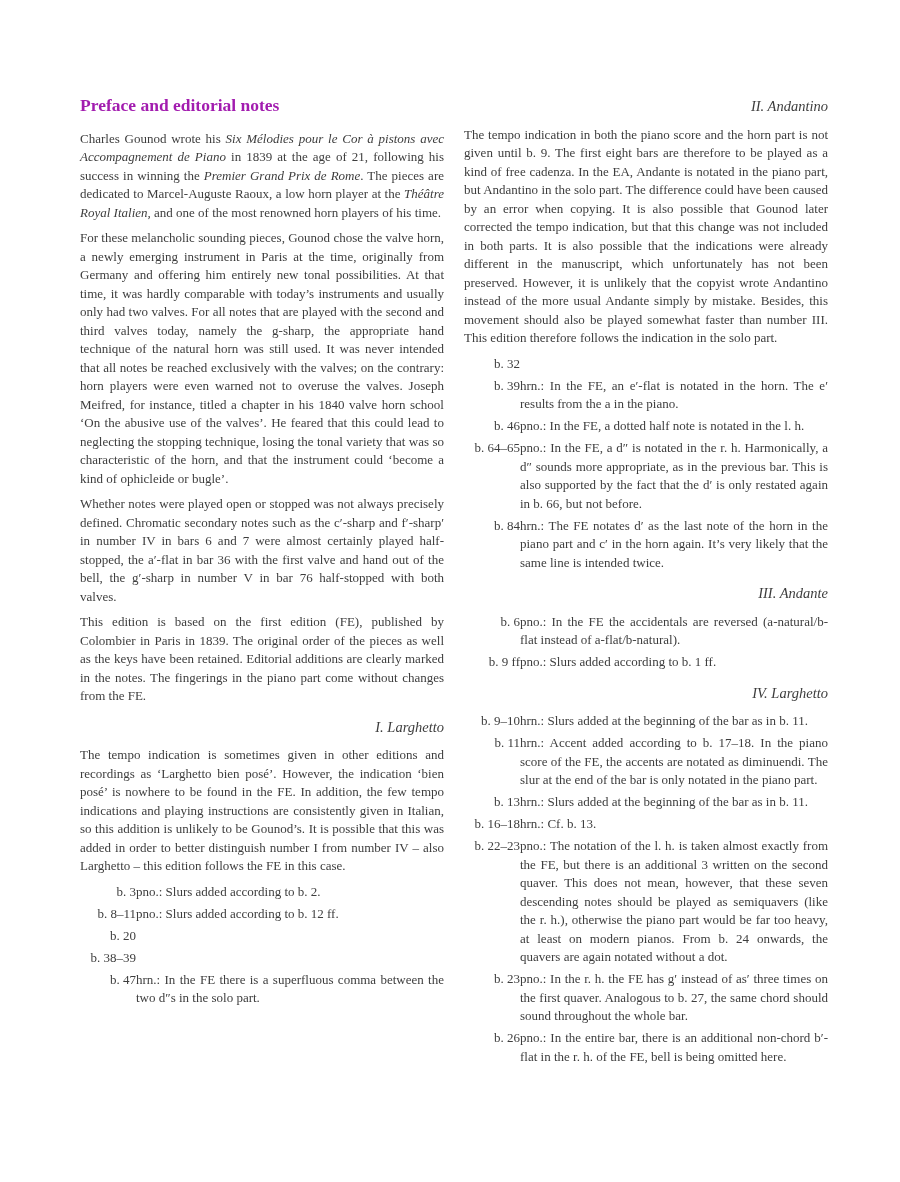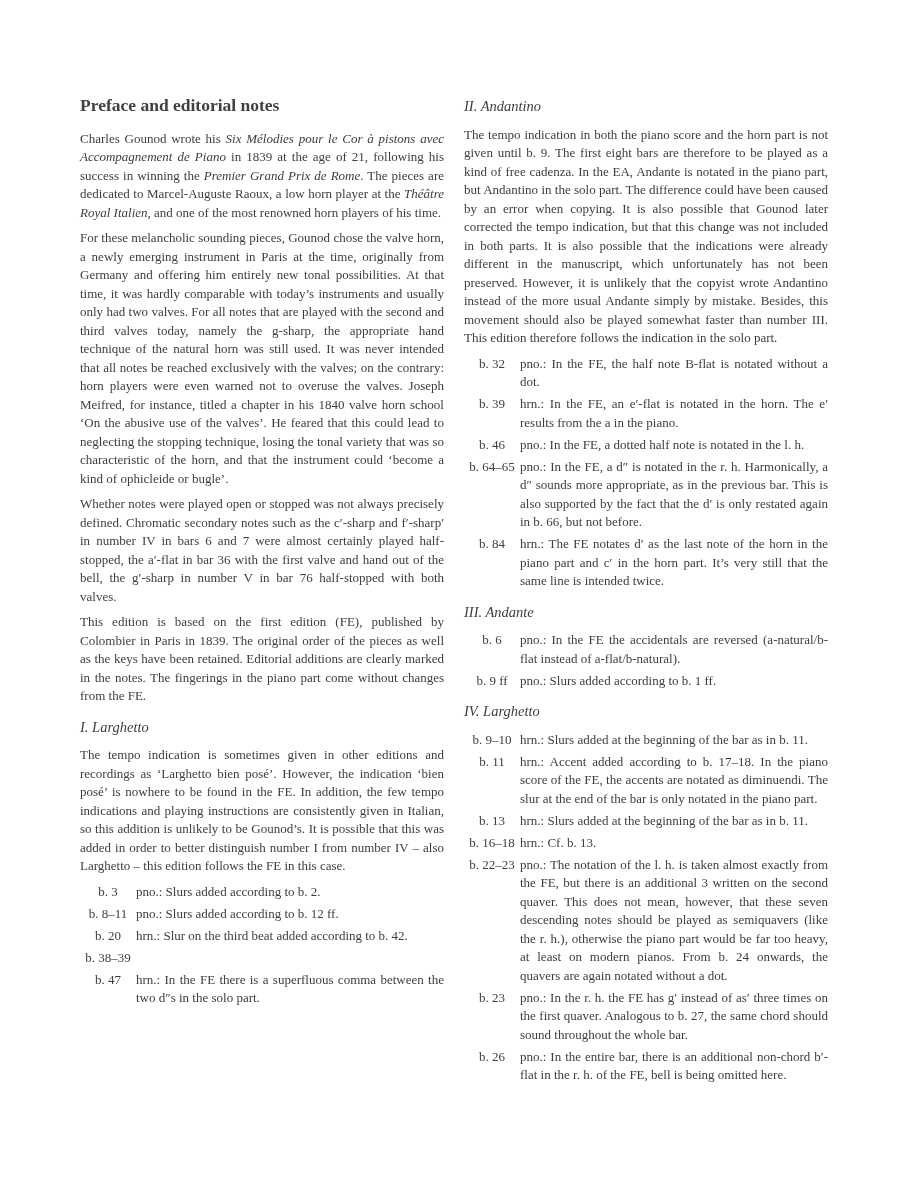--- a/index.html
+++ b/index.html
@@ -27,45 +27,45 @@
     width: 364px;
     font-size: 13px;
     line-height: 18.5px;
     text-align: justify;
   }
   .title {
     font-size: 17.5px;
     font-weight: 700;
     margin: 0 0 15px 0;
     text-align: left;
-    color: #404040;
+    color: #a21caf;
   }
   .para {
     margin: 0 0 7px 0;
   }
   .para .it, .it {
     font-style: italic;
   }
   .sec {
     font-size: 14.5px;
     font-weight: 400;
     font-style: italic;
     margin: 12px 0 10px 0;
-    text-align: left;
+    text-align: right;
   }
   .col > .sec:first-child {
     margin-top: 1px;
   }
   .note {
     display: flex;
     margin: 0 0 3.5px 0;
   }
   .note .bar {
     flex: 0 0 56px;
-    text-align: center;
+    text-align: right;
   }
   .note .txt {
     flex: 1;
     text-align: justify;
   }
 </style>
 </head>
 <body>
 
 <div class="page">
@@ -81,52 +81,50 @@
         <div class="note">
     <span class="bar">b. 3</span>
     <span class="txt">pno.: Slurs added according to b. 2.</span>
   </div>
         <div class="note">
     <span class="bar">b. 8–11</span>
     <span class="txt">pno.: Slurs added according to b. 12 ff.</span>
   </div>
         <div class="note">
     <span class="bar">b. 20</span>
-    <span class="txt">hrn.: Slur on the third beat added according to b. 42.</span>
   </div>
         <div class="note">
     <span class="bar">b. 38–39</span>
   </div>
         <div class="note">
     <span class="bar">b. 47</span>
     <span class="txt">hrn.: In the FE there is a superfluous comma between the two d″s in the solo part.</span>
   </div>
       </div>
     <div class="col">
         <h2 class="sec">II. Andantino</h2>
         <p class="para"><span>The tempo indication in both the piano score and the horn part is not given until b. 9. The first eight bars are therefore to be played as a kind of free cadenza. In the EA, Andante is notated in the piano part, but Andantino in the solo part. The difference could have been caused by an error when copying. It is also possible that Gounod later corrected the tempo indication, but that this change was not included in both parts. It is also possible that the indications were already different in the manuscript, which unfortunately has not been preserved. However, it is unlikely that the copyist wrote Andantino instead of the more usual Andante simply by mistake. Besides, this movement should also be played somewhat faster than number III. This edition therefore follows the indication in the solo part.</span></p>
         <div class="note">
     <span class="bar">b. 32</span>
-    <span class="txt">pno.: In the FE, the half note B-flat is notated without a dot.</span>
   </div>
         <div class="note">
     <span class="bar">b. 39</span>
     <span class="txt">hrn.: In the FE, an e′-flat is notated in the horn. The e′ results from the a in the piano.</span>
   </div>
         <div class="note">
     <span class="bar">b. 46</span>
     <span class="txt">pno.: In the FE, a dotted half note is notated in the l. h.</span>
   </div>
         <div class="note">
     <span class="bar">b. 64–65</span>
     <span class="txt">pno.: In the FE, a d″ is notated in the r. h. Harmonically, a d″ sounds more appropriate, as in the previous bar. This is also supported by the fact that the d′ is only restated again in b. 66, but not before.</span>
   </div>
         <div class="note">
     <span class="bar">b. 84</span>
-    <span class="txt">hrn.: The FE notates d′ as the last note of the horn in the piano part and c′ in the horn part. It’s very still that the same line is intended twice.</span>
+    <span class="txt">hrn.: The FE notates d′ as the last note of the horn in the piano part and c′ in the horn again. It’s very likely that the same line is intended twice.</span>
   </div>
         <h2 class="sec">III. Andante</h2>
         <div class="note">
     <span class="bar">b. 6</span>
     <span class="txt">pno.: In the FE the accidentals are reversed (a-natural/b-flat instead of a-flat/b-natural).</span>
   </div>
         <div class="note">
     <span class="bar">b. 9 ff</span>
     <span class="txt">pno.: Slurs added according to b. 1 ff.</span>
   </div>

